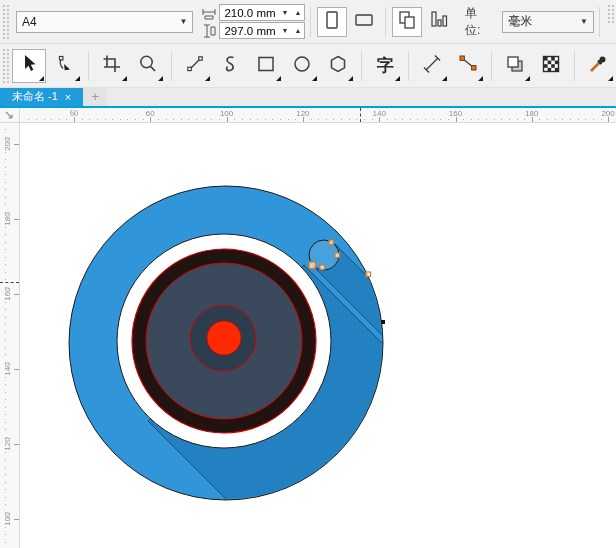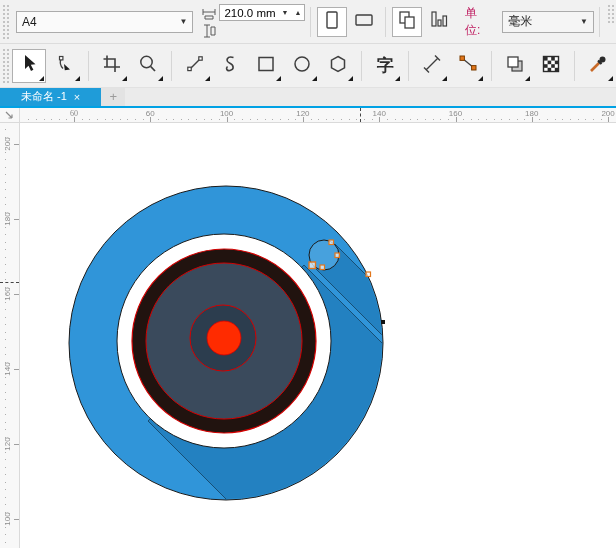--- a/index.html
+++ b/index.html
@@ -23,34 +23,34 @@
   .dim-stack { display:flex; flex-direction:column; gap:1px; margin-left:8px; }
   .dim-row { display:flex; align-items:center; height:17px; }
   .dim-icon { width:16px; height:16px; margin-right:2px; }
   .field { width:86px; height:17px; background:#fff; border:1px solid #ABABAB;
            display:flex; align-items:center; font-size:11.5px; padding-left:4px; }
   .spin { margin-left:auto; display:flex; }
   .spin span { font-size:7px; color:#333; padding:0 3px; cursor:default; }
   .pb-btn { width:30px; height:30px; display:flex; align-items:center; justify-content:center;
             border:1px solid transparent; margin:0 1px; }
   .pb-btn.sel { background:#fff; border-color:#B0B0B0; }
-  .units-label { font-size:12px; color:#be185d; margin:0 10px 0 10px; }
+  .units-label { font-size:12px; color:#404040; margin:0 10px 0 10px; }
 
   
   .tool { width:35px; height:34px; display:flex; align-items:center; justify-content:center;
           border:1px solid transparent; position:relative; margin:0 1px; }
   .tool.sel { background:#fff; border-color:#B0B0B0; }
   .tool.flyout::after { content:""; position:absolute; right:1px; bottom:1px;
           border-left:5px solid transparent; border-bottom:5px solid #1A1A1A; }
   .glyph-text { font-size:17px; font-weight:bold; color:#2B2B2B; line-height:1; }
 
   
   .tabstrip { height:19px; display:flex; align-items:stretch; background:#EBEBEB; }
   .doc-tab { background:var(--tab_blue,#1F9CD9); color:#fff; font-size:11px; display:flex;
-             align-items:center; padding:0 21px; gap:7px; }
+             align-items:center; padding:0 12px; gap:7px; }
   .doc-tab .close { font-size:11px; opacity:.95; }
   .newtab { width:24px; background:#E3E3E3; color:#9B9B9B; font-size:13px; display:flex;
             align-items:center; justify-content:center; }
   .accent { height:2px; background:var(--accent_line,#00A1E4); }
 
   
   .workspace { flex:1; display:grid; grid-template-columns:20px 1fr; grid-template-rows:15px 1fr; }
   .ruler-corner { background:#F8F8F8; border-right:1px solid #DADADA; border-bottom:1px solid #DADADA;
                   display:flex; align-items:center; justify-content:center; }
   .h-ruler { position:relative; background:#F8F8F8; border-bottom:1px solid #DADADA; overflow:hidden; }
@@ -95,20 +95,27 @@
               <span>▲</span>
             </span>
         </div>
       </div>
       <div class="dim-row">
         <span class="dim-icon">
           <svg width="16" height="16" viewBox="0 0 16 16">
               <path d="M3 2 H9 M3 14 H9 M6 2 V14 M10 4 H14 V12 H10 Z" fill="none" stroke="#5A5A5A" stroke-width="1"></path>
             </svg>
         </span>
+        <div class="field">
+          <span>297.0 mm</span>
+          <span class="spin">
+              <span>▼</span>
+              <span>▲</span>
+            </span>
+        </div>
       </div>
     </div>
     <div class="vsep"></div>
     <div class="pb-btn sel">
       <span><svg width="22" height="22" viewBox="0 0 22 22">
             <rect x="6" y="3" width="10" height="16" rx="1" fill="none" stroke="#3F3F3F" stroke-width="1.4"></rect>
           </svg></span>
     </div>
     <div class="pb-btn">
       <span><svg width="22" height="22" viewBox="0 0 22 22">

